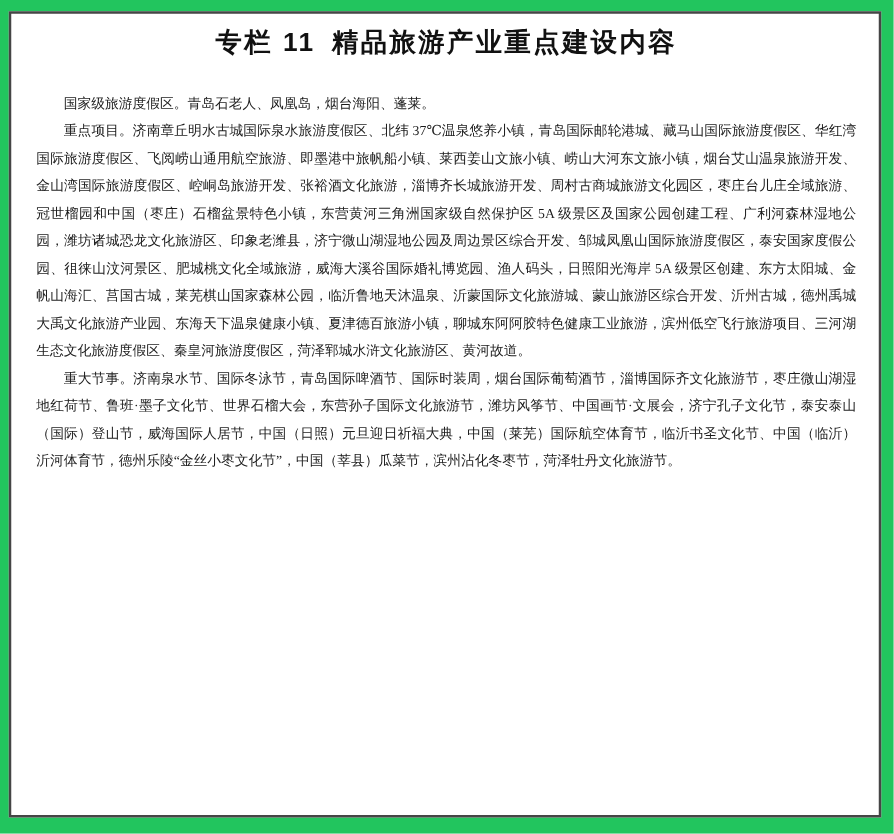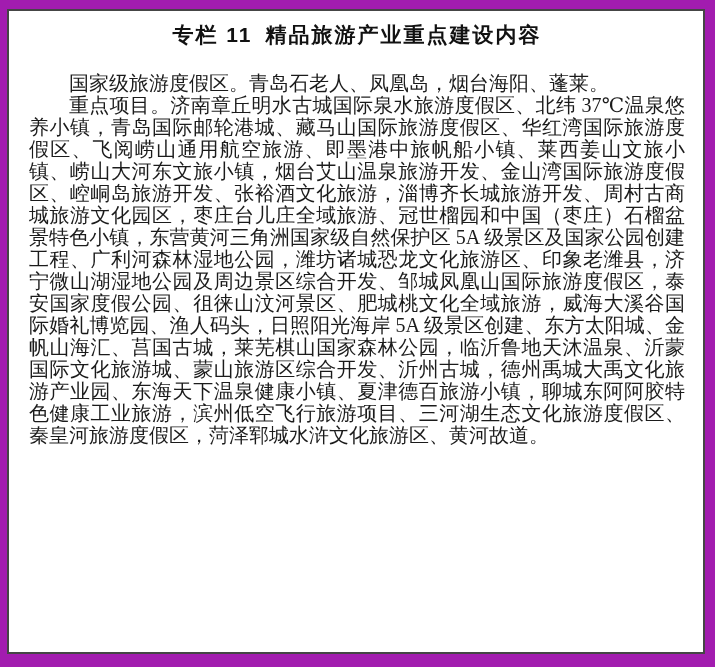--- a/index.html
+++ b/index.html
@@ -4,21 +4,21 @@
 <style>
   html, body {
     margin: 0;
     padding: 0;
     background: #ffffff;
   }
   .page {
     position: relative;
     width: 715px;
     height: 667px;
-    background: #a21caf;
+    background: #22c55e;
     overflow: hidden;
     font-family: "Liberation Serif", "DejaVu Serif", serif;
   }
   .panel {
     position: absolute;
     left: 7px;
     top: 9px;
     width: 698px;
     height: 645px;
     box-sizing: border-box;
@@ -34,21 +34,21 @@
     line-height: 26px;
     color: #111111;
     letter-spacing: 2px;
     white-space: nowrap;
   }
   .title-label {
     margin-right: 0.62em;
   }
   .panel-body {
     margin-top: 24px;
-    font-size: 20px;
+    font-size: 11px;
     line-height: 22px;
     color: #1b1b1b;
     text-align: justify;
   }
   .panel-body p {
     margin: 0;
     padding: 0;
     text-indent: 2em;
   }
 </style>
@@ -56,15 +56,16 @@
 <body>
 
 <div class="page">
   <div class="panel">
     <div class="title">
       <span class="title-label">专栏 11</span><span class="title-text">精品旅游产业重点建设内容</span>
     </div>
     <div class="panel-body">
         <p>国家级旅游度假区。青岛石老人、凤凰岛，烟台海阳、蓬莱。</p>
         <p>重点项目。济南章丘明水古城国际泉水旅游度假区、北纬 37℃温泉悠养小镇，青岛国际邮轮港城、藏马山国际旅游度假区、华红湾国际旅游度假区、飞阅崂山通用航空旅游、即墨港中旅帆船小镇、莱西姜山文旅小镇、崂山大河东文旅小镇，烟台艾山温泉旅游开发、金山湾国际旅游度假区、崆峒岛旅游开发、张裕酒文化旅游，淄博齐长城旅游开发、周村古商城旅游文化园区，枣庄台儿庄全域旅游、冠世榴园和中国（枣庄）石榴盆景特色小镇，东营黄河三角洲国家级自然保护区 5A 级景区及国家公园创建工程、广利河森林湿地公园，潍坊诸城恐龙文化旅游区、印象老潍县，济宁微山湖湿地公园及周边景区综合开发、邹城凤凰山国际旅游度假区，泰安国家度假公园、徂徕山汶河景区、肥城桃文化全域旅游，威海大溪谷国际婚礼博览园、渔人码头，日照阳光海岸 5A 级景区创建、东方太阳城、金帆山海汇、莒国古城，莱芜棋山国家森林公园，临沂鲁地天沐温泉、沂蒙国际文化旅游城、蒙山旅游区综合开发、沂州古城，德州禹城大禹文化旅游产业园、东海天下温泉健康小镇、夏津德百旅游小镇，聊城东阿阿胶特色健康工业旅游，滨州低空飞行旅游项目、三河湖生态文化旅游度假区、秦皇河旅游度假区，菏泽郓城水浒文化旅游区、黄河故道。</p>
+        <p>重大节事。济南泉水节、国际冬泳节，青岛国际啤酒节、国际时装周，烟台国际葡萄酒节，淄博国际齐文化旅游节，枣庄微山湖湿地红荷节、鲁班·墨子文化节、世界石榴大会，东营孙子国际文化旅游节，潍坊风筝节、中国画节·文展会，济宁孔子文化节，泰安泰山（国际）登山节，威海国际人居节，中国（日照）元旦迎日祈福大典，中国（莱芜）国际航空体育节，临沂书圣文化节、中国（临沂）沂河体育节，德州乐陵“金丝小枣文化节”，中国（莘县）瓜菜节，滨州沾化冬枣节，菏泽牡丹文化旅游节。</p>
       </div>
   </div>
 </div>
 
 </body></html>

